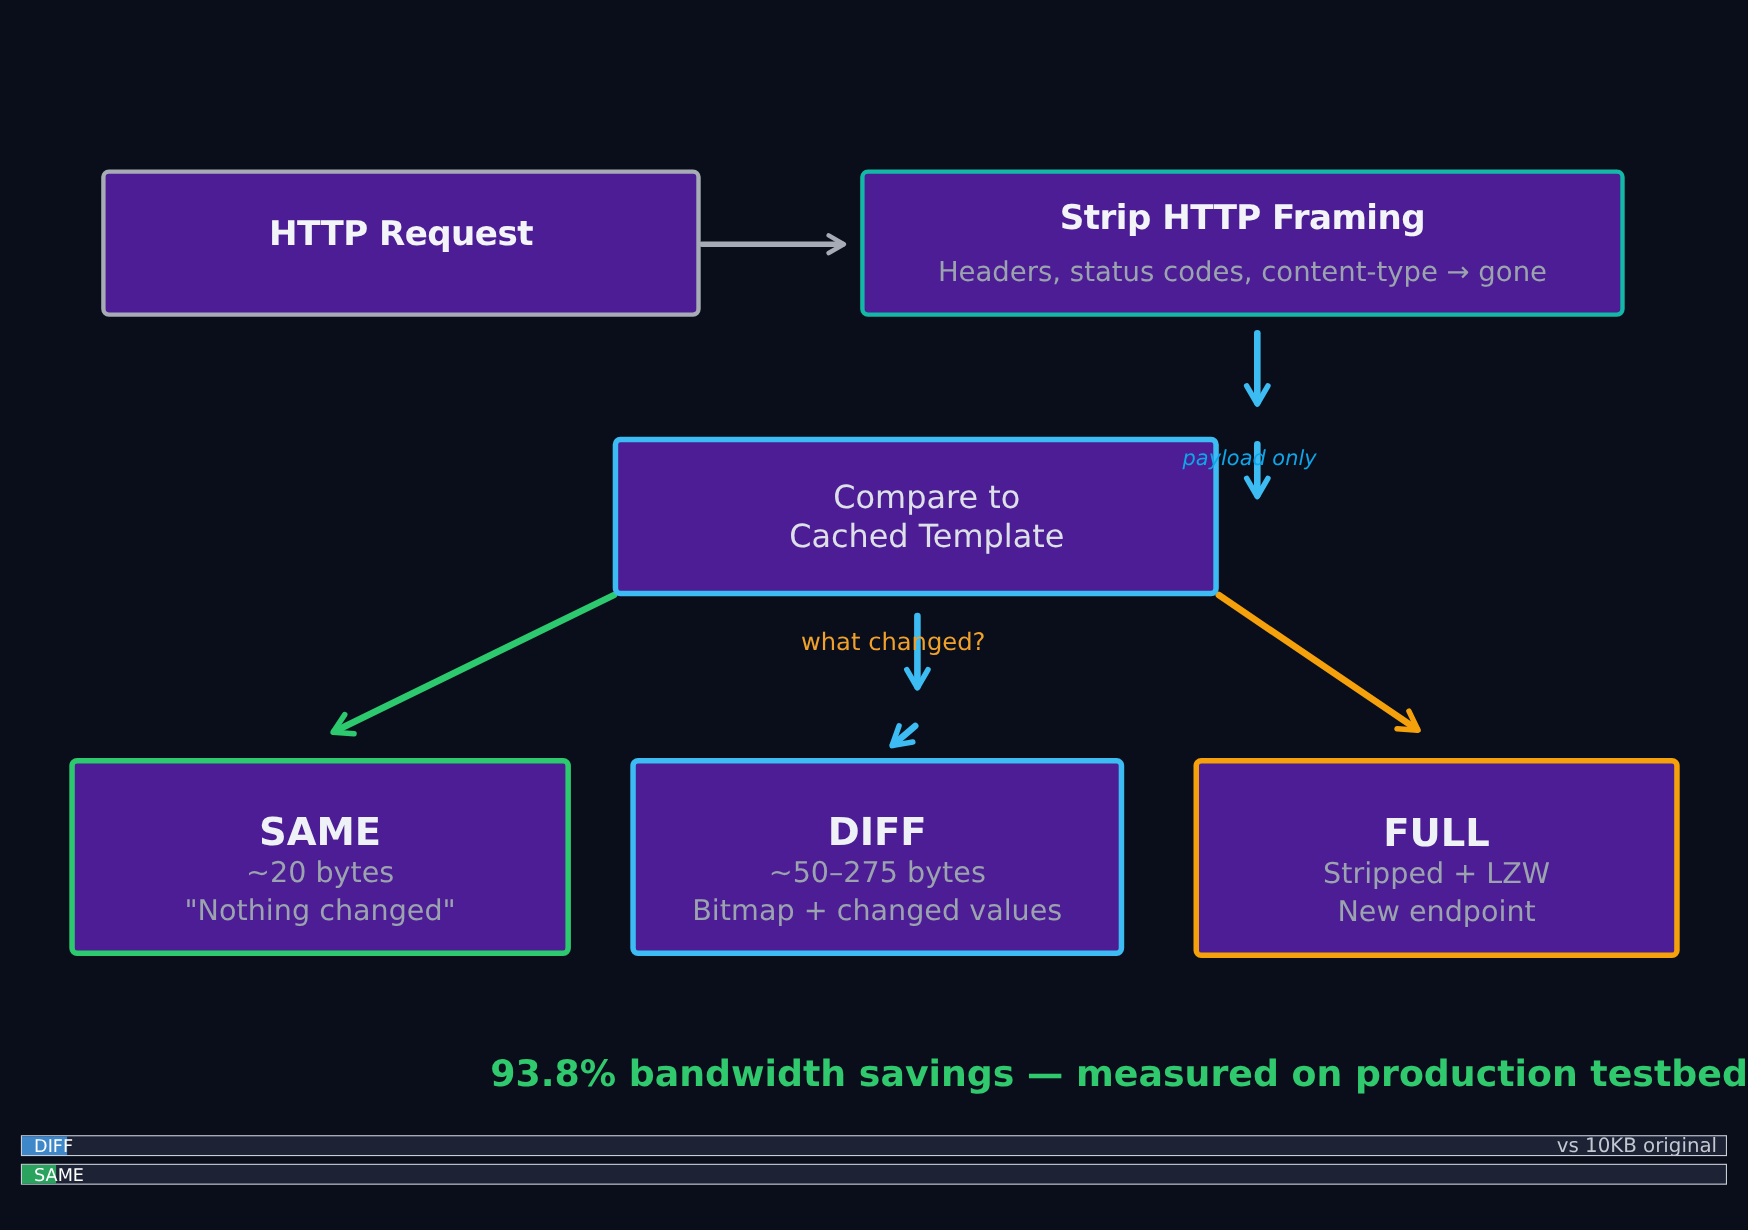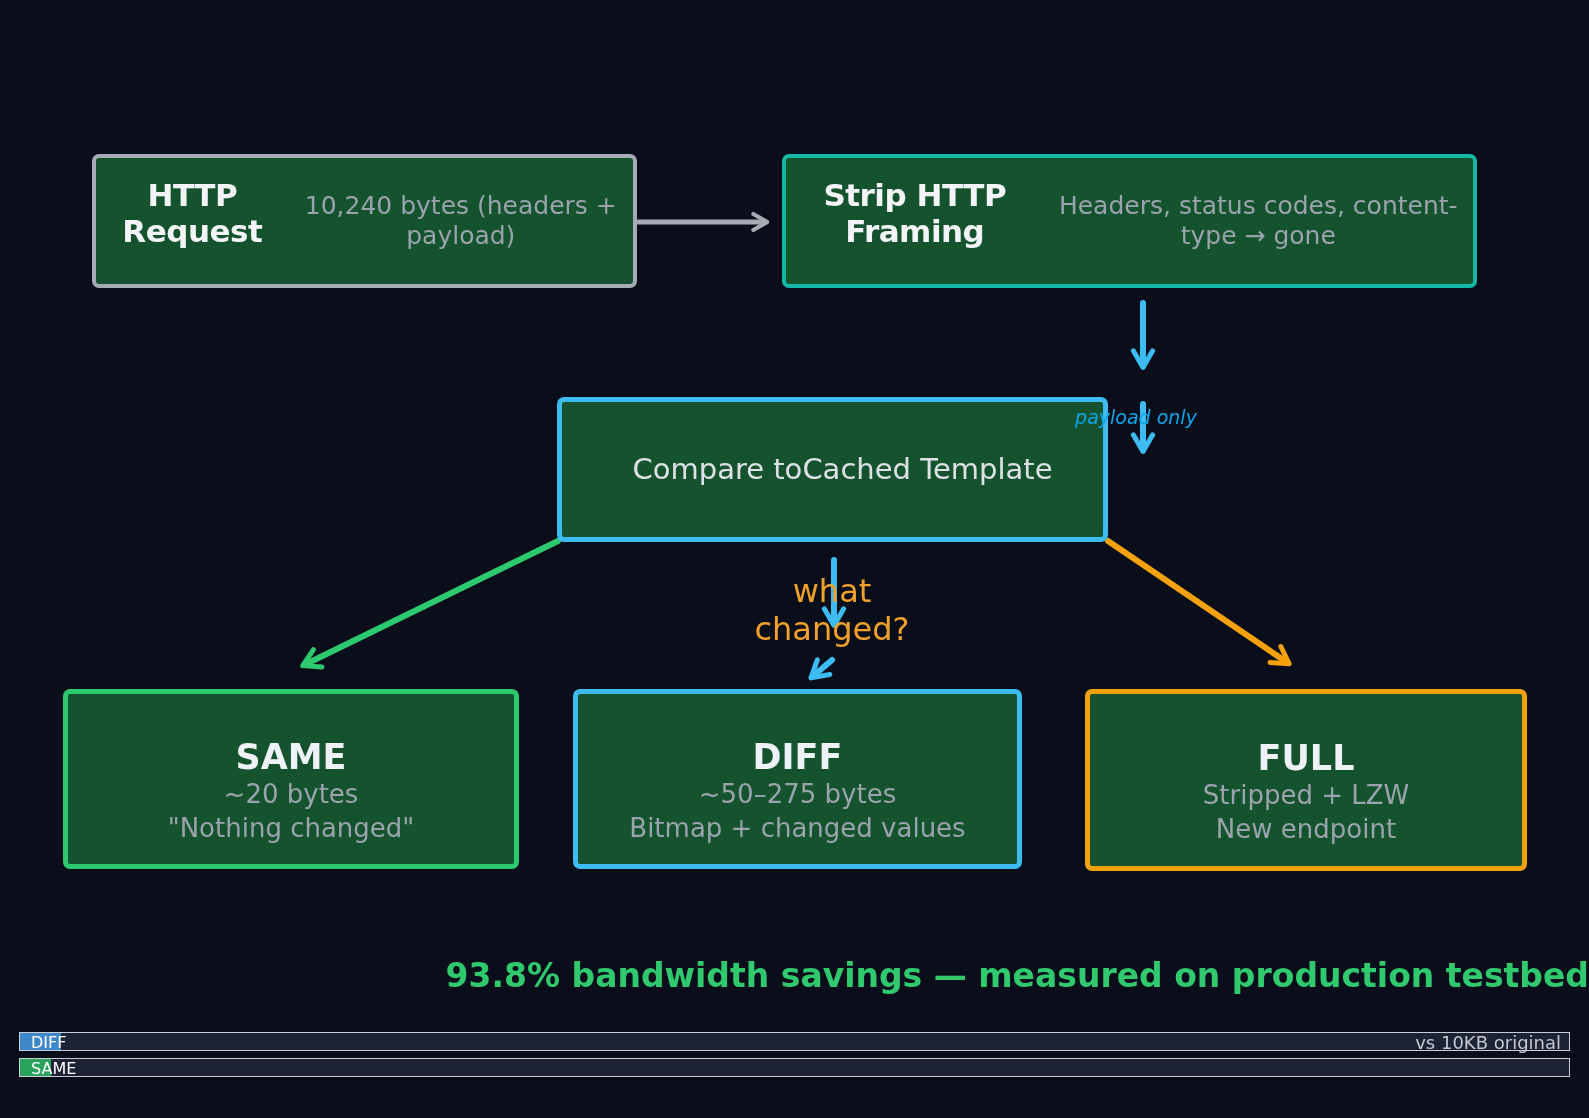--- a/index.html
+++ b/index.html
@@ -6,39 +6,39 @@
   .stage{
     position:relative;width:1589px;height:1118px;background:#0a0e1a;overflow:hidden;
     font-family:"DejaVu Sans","Liberation Sans",sans-serif;
   }
   .diagram-title{
     position:absolute;left:0;top:28px;width:100%;text-align:center;
     font-size:44px;font-weight:bold;color:#dde0e7;letter-spacing:-1px;z-index:3;
   }
   svg.edges{position:absolute;left:0;top:0;z-index:1;pointer-events:none;}
   .node{
-    position:absolute;box-sizing:border-box;background:#14532d;border-radius:7px;
-    display:flex;align-items:center;justify-content:center;
+    position:absolute;box-sizing:border-box;background:#4c1d95;border-radius:7px;
+    display:flex;flex-direction:column;align-items:center;justify-content:center;
     text-align:center;z-index:2;
   }
   #node-http    {left:92px;  top:154px;width:545px;height:134px;border:4px solid #a6abb5;}
   #node-strip   {left:782px; top:154px;width:695px;height:134px;border:4px solid #14b8a6;}
   #node-compare {left:557px; top:397px;width:551px;height:145px;border:5px solid #3cbcf2;padding-left:20px;}
   #node-same    {left:63px;  top:689px;width:456px;height:180px;border:5px solid #2dc96e;}
   #node-diff    {left:573px; top:689px;width:449px;height:180px;border:5px solid #3cbcf2;}
   #node-full    {left:1085px;top:689px;width:442px;height:182px;border:5px solid #f5a10c;text-align:center;}
   .proc-title{font-size:31px;line-height:36px;font-weight:bold;color:#f2f4f8;letter-spacing:-0.5px;margin-bottom:16px;}
   .proc-sub{font-size:25px;line-height:30px;color:#9ba3ae;}
   .compare-line{font-size:29px;line-height:35px;color:#dde1e7;}
   .leaf-inner{transform:translateY(12px);}
   .leaf-title{font-size:35px;line-height:40px;font-weight:bold;color:#eef1f6;}
   .leaf-sub{font-size:26px;line-height:34px;color:#9ba3ae;}
   .edge-label{position:absolute;z-index:3;text-align:center;}
   #label-payload{left:1046px;top:406px;width:180px;font-size:19px;color:#0ea5e9;font-style:italic;}
-  #label-changed{left:732px;top:572px;width:200px;font-size:32px;color:#f0a12c;}
+  #label-changed{left:712px;top:572px;width:200px;font-size:22px;color:#f0a12c;}
   .banner{
     position:absolute;left:0;top:956px;width:100%;text-align:right;z-index:3;
     font-size:33px;font-weight:bold;color:#30c96e;
   }
   .bar{
     position:absolute;left:19px;width:1551px;height:19px;box-sizing:border-box;
     background:#1d2335;border:1px solid #c9cdd6;z-index:2;
   }
   #bar-diff{top:1032px;}
   #bar-same{top:1058px;}
@@ -79,21 +79,20 @@
     <path d="M1143,303 L1143,366" stroke="#3cbcf2" stroke-width="6" stroke-linecap="round" fill="none" marker-end="url(#mCyan)"></path>
     <path d="M1143,404 L1143,450" stroke="#3cbcf2" stroke-width="6" stroke-linecap="round" fill="none" marker-end="url(#mCyan)"></path>
     <path d="M834,560 L834,624" stroke="#3cbcf2" stroke-width="6" stroke-linecap="round" fill="none" marker-end="url(#mCyan)"></path>
     <path d="M832,660 L812,677" stroke="#3cbcf2" stroke-width="6" stroke-linecap="round" fill="none" marker-end="url(#mCyan)"></path>
     <path d="M558,541 L304,665" stroke="#2dc96e" stroke-width="6" stroke-linecap="round" fill="none" marker-end="url(#mGreen)"></path>
     <path d="M1108,541 L1288,663" stroke="#f5a10c" stroke-width="6" stroke-linecap="round" fill="none" marker-end="url(#mOrange)"></path>
   </svg>
 
   <div class="node" id="node-http">
     <div class="proc-title">HTTP Request</div>
-    <div class="proc-sub">10,240 bytes (headers + payload)</div>
   </div>
 
   <div class="node" id="node-strip">
     <div class="proc-title">Strip HTTP Framing</div>
     <div class="proc-sub">Headers, status codes, content-type → gone</div>
   </div>
 
   <div class="node" id="node-compare">
     <div class="compare-line">Compare to</div>
     <div class="compare-line">Cached Template</div>

